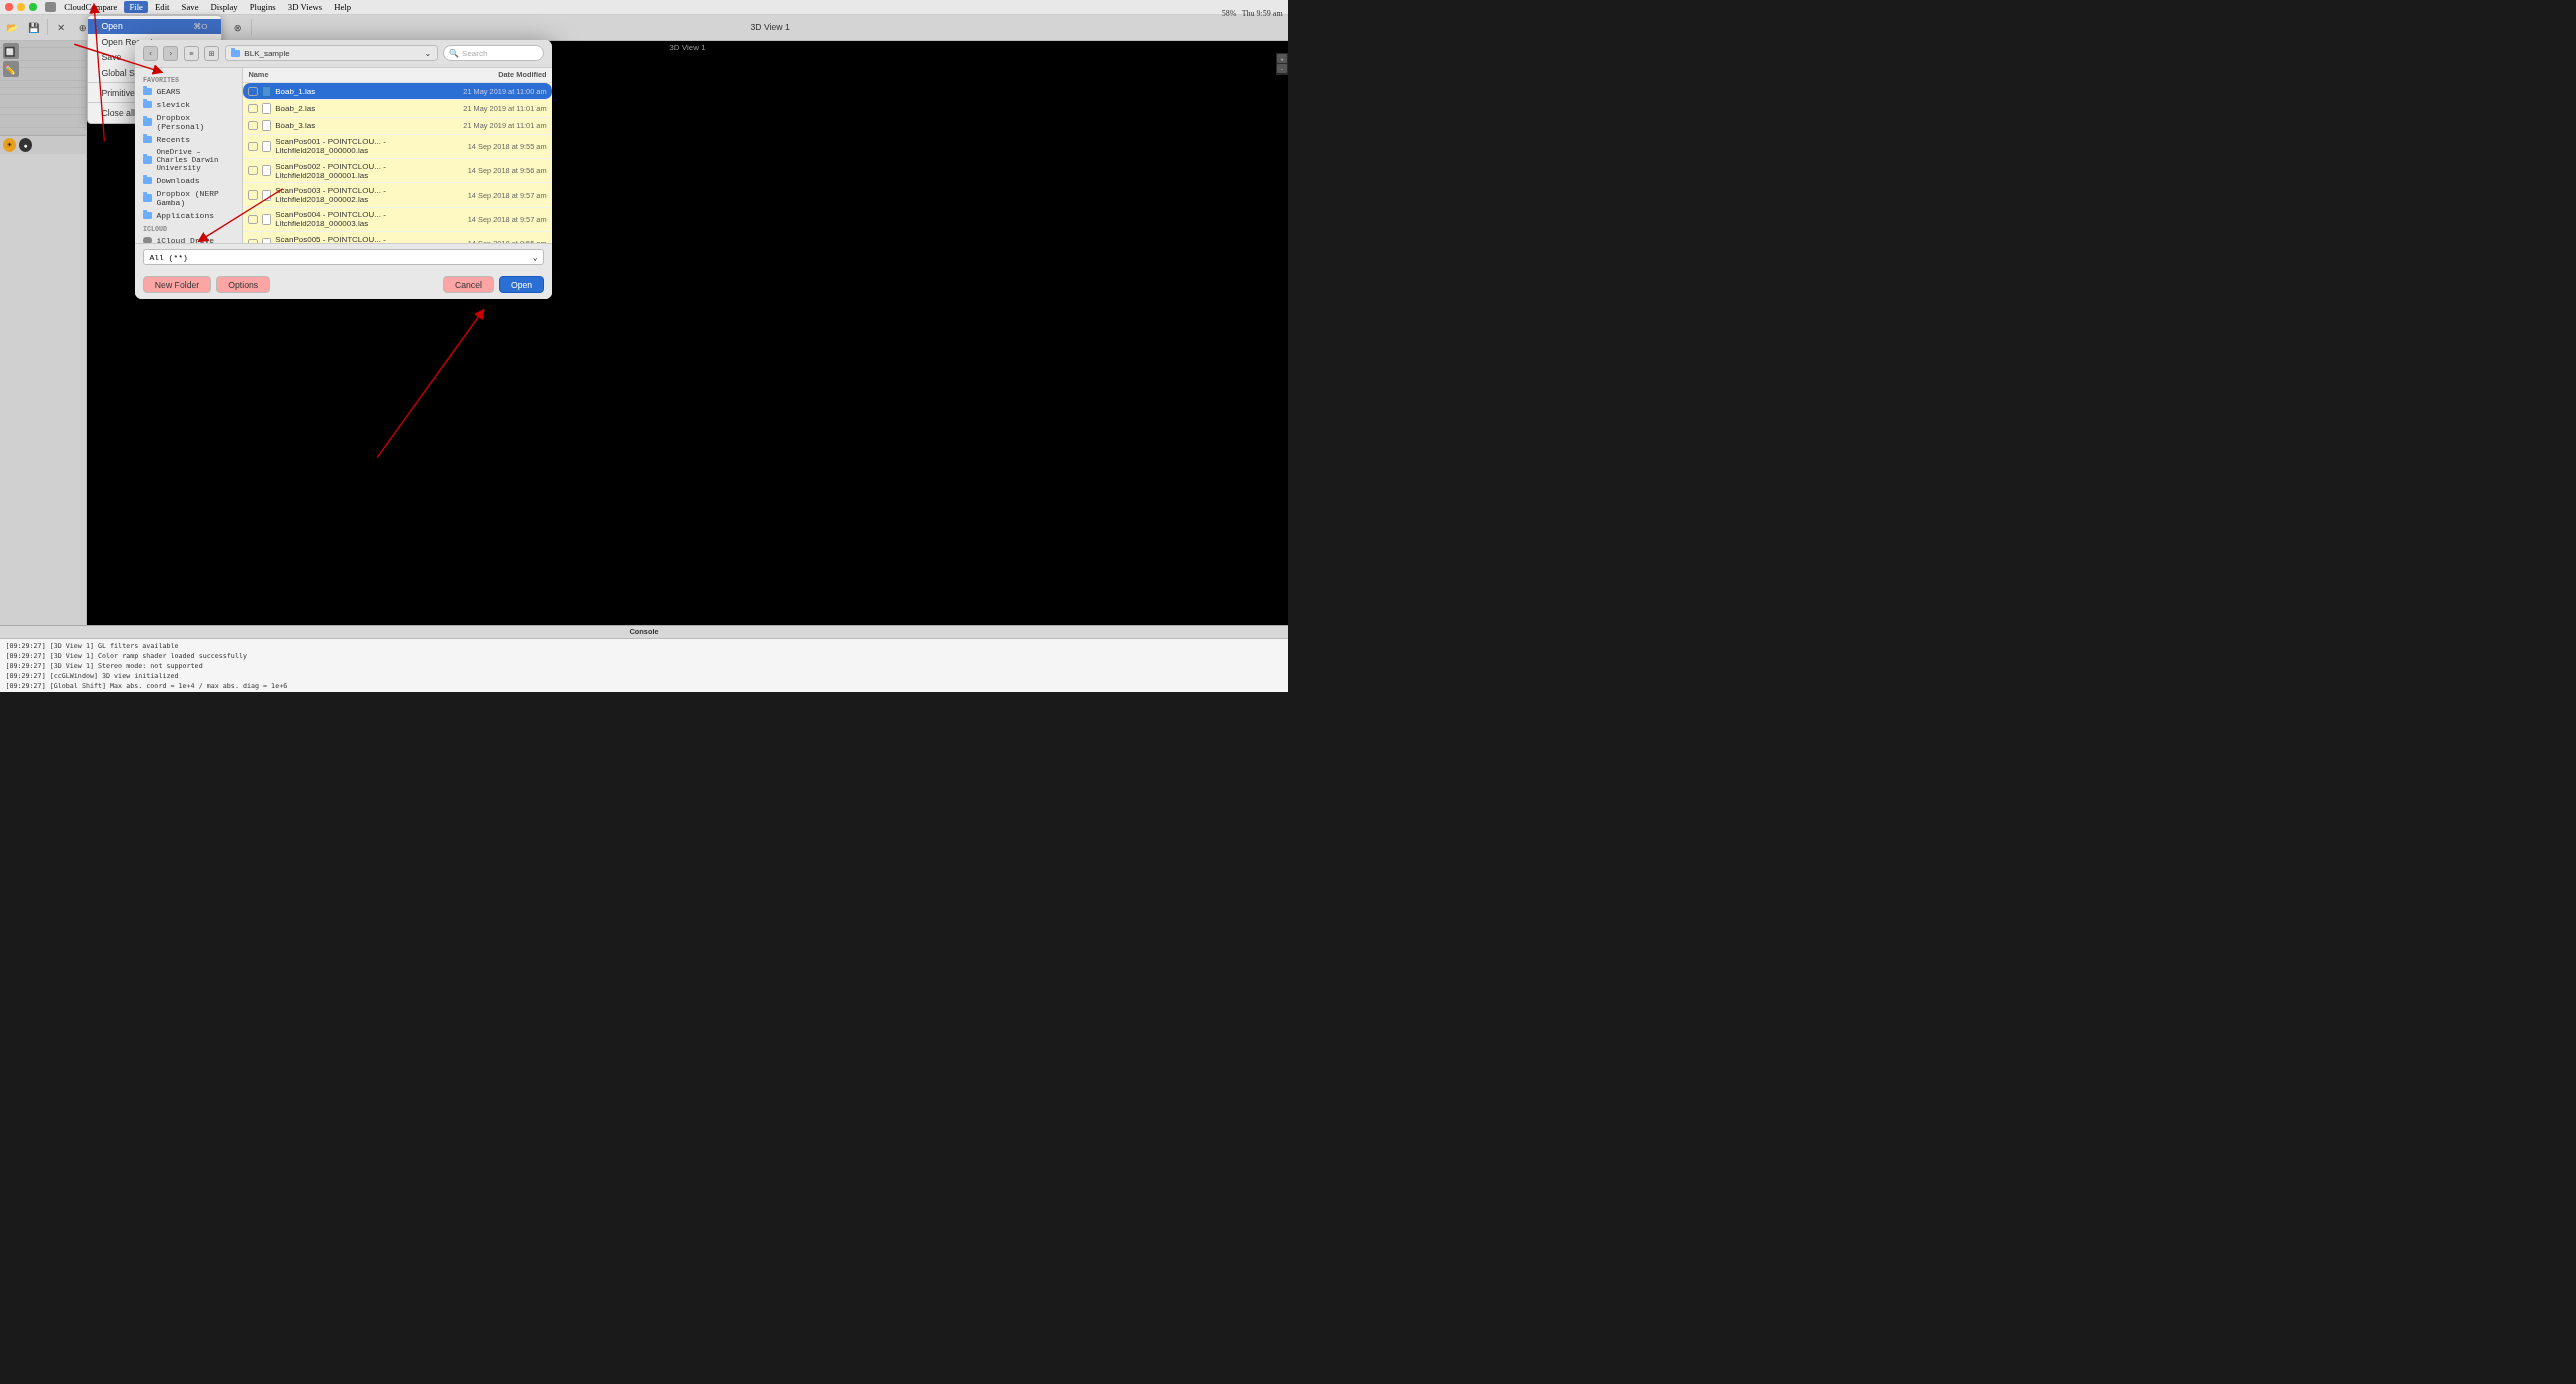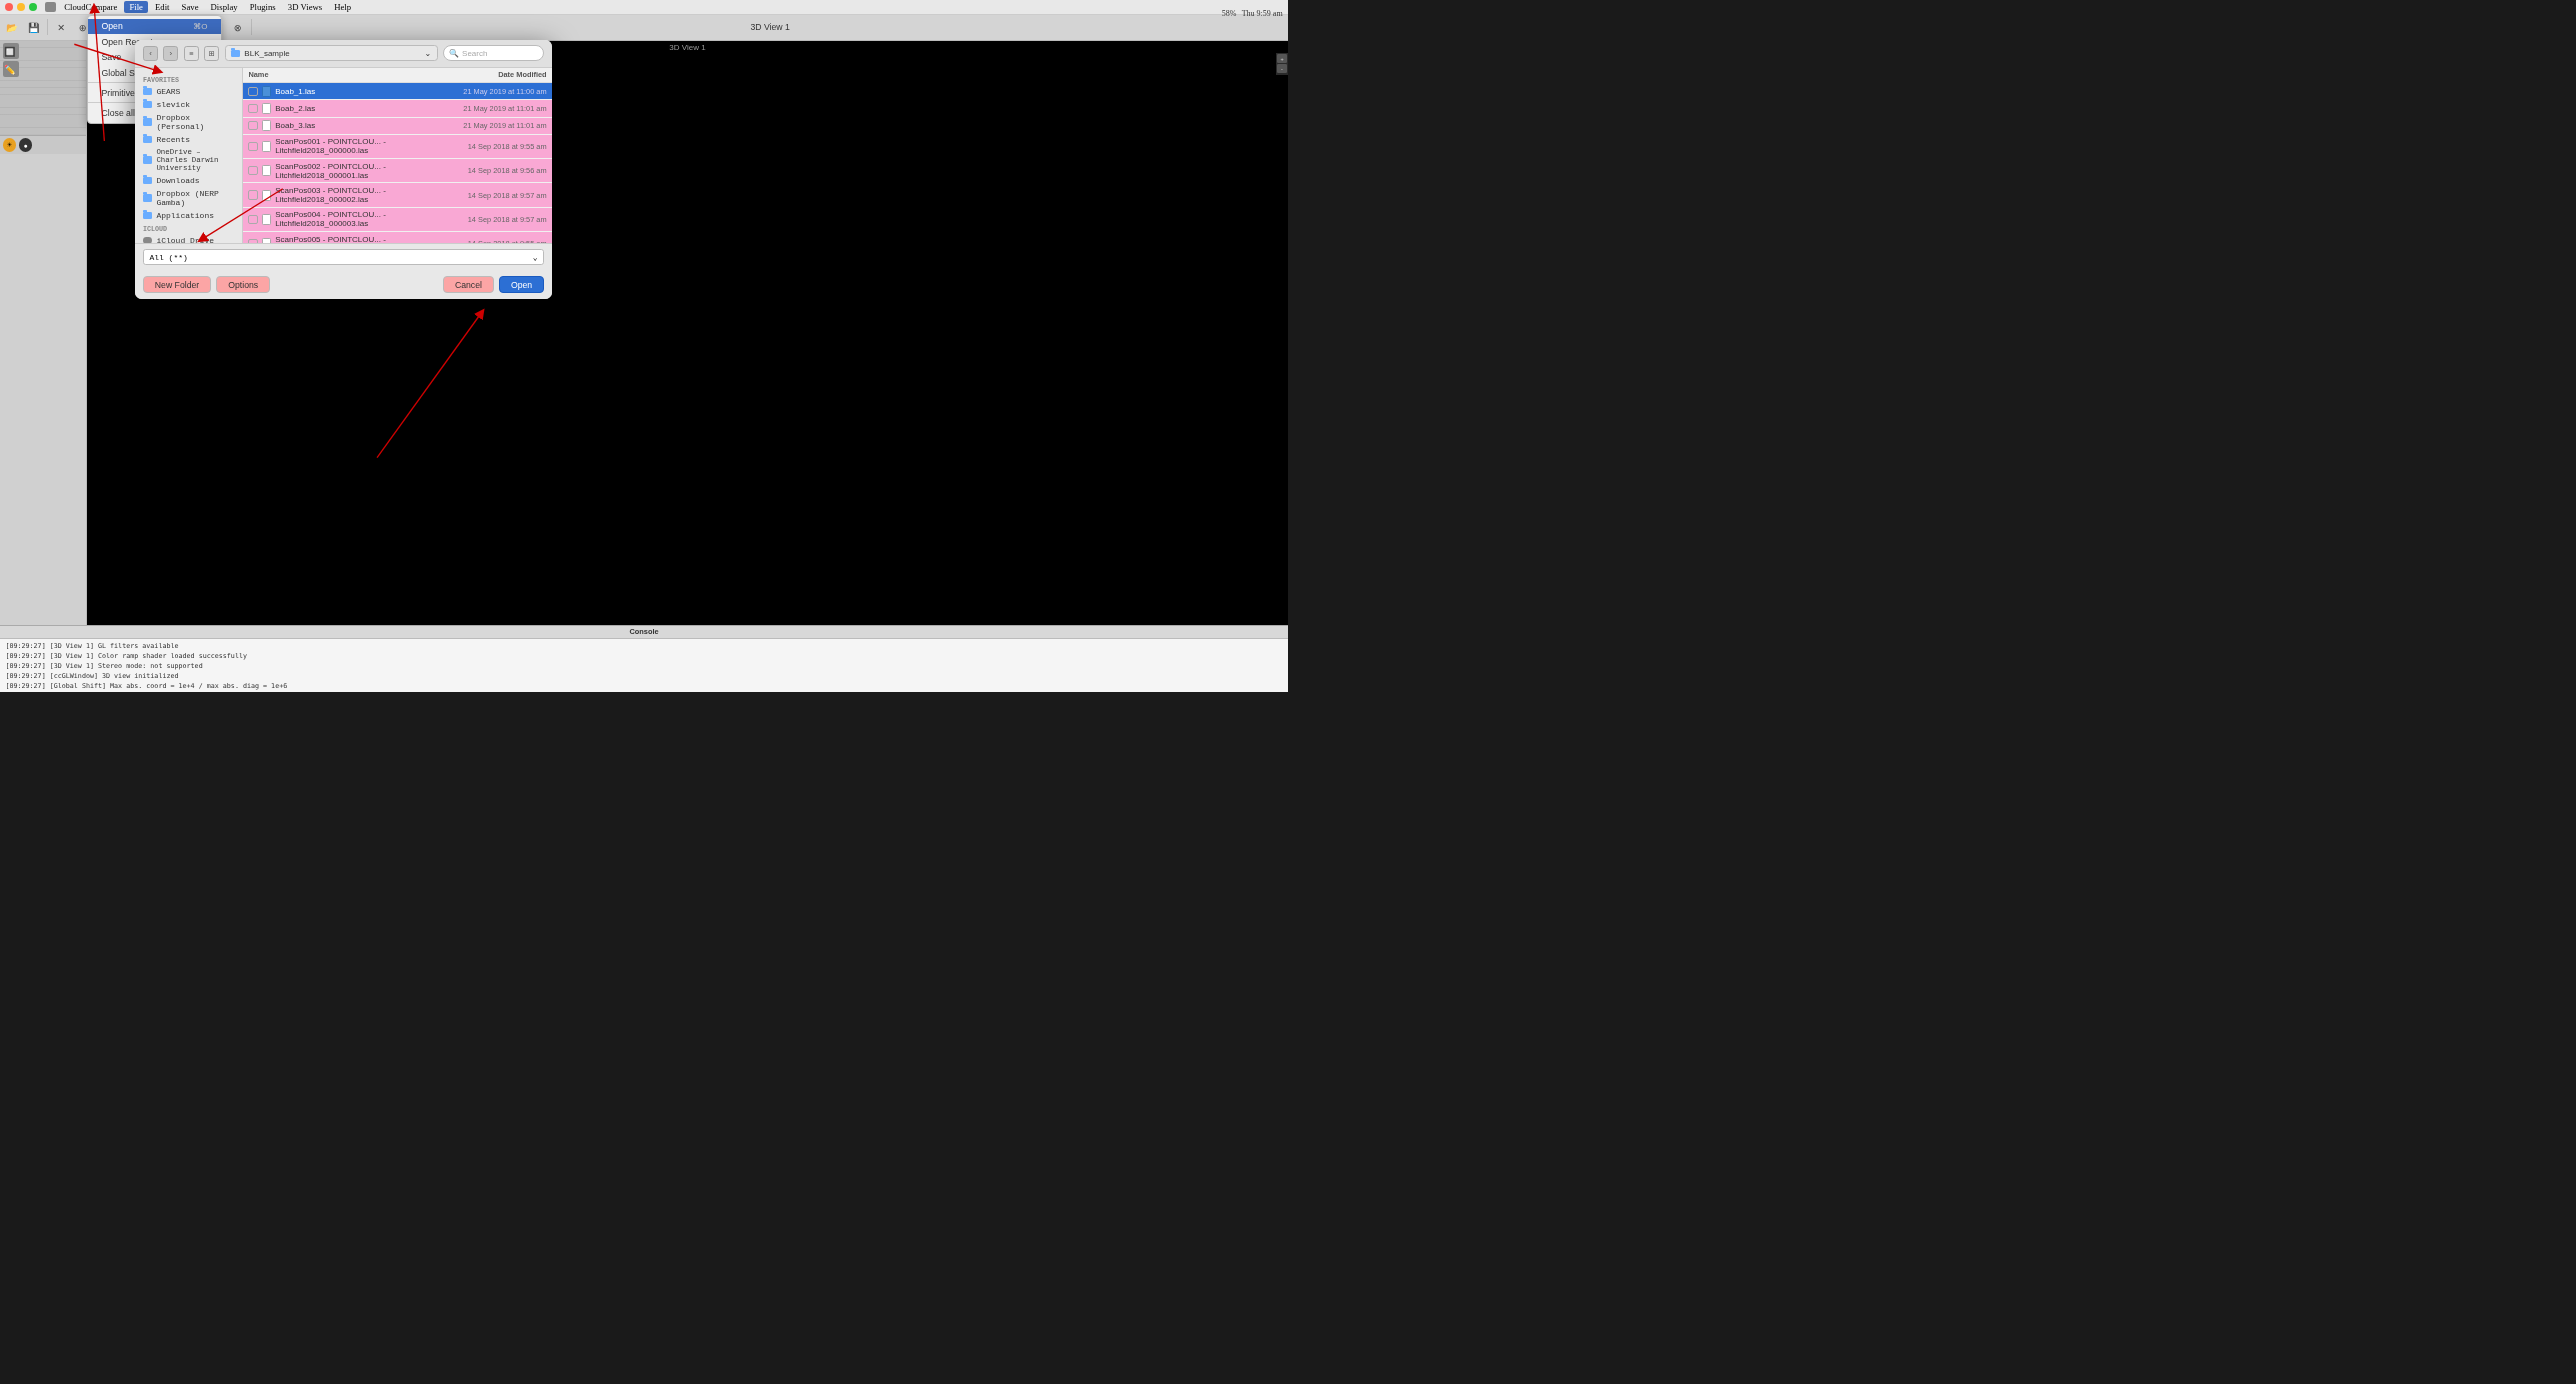--- a/index.html
+++ b/index.html
@@ -311,21 +311,21 @@
       width: 9.4px; height: 7.4px;
       background: #888;
       border-radius: 3.4px;
       flex-shrink: 0;
     }
 
     
     .dialog-file-list {
       flex: 1;
       overflow-y: auto;
-      background: #f9a8d4;
+      background: #fef9c3;
     }
     .file-list-header {
       display: flex;
       padding: 2.7px 5.4px;
       background: #f0f0f0;
       border-bottom: 0.7px solid #ddd;
       font-size: 7.4px;
       font-weight: 600;
       color: #555;
     }
@@ -334,21 +334,21 @@
     .file-row {
       display: flex;
       align-items: center;
       padding: 2.7px 5.4px;
       font-size: 8px;
       color: #333;
       cursor: pointer;
       border-bottom: 0.7px solid #f0f0f0;
       gap: 4px;
     }
-    .file-row.selected { background: #2c6fd4; color: #fff; }
+    .file-row.selected { background: #2c6fd4; color: #fff; border-radius: 7px; }
     .file-row.selected .file-date { color: #cce; }
     .file-checkbox {
       width: 9.4px; height: 9.4px;
       border: 0.7px solid #aaa;
       border-radius: 2px;
       flex-shrink: 0;
     }
     .file-doc-icon {
       width: 9.4px; height: 10.8px;
       background: #fff;

